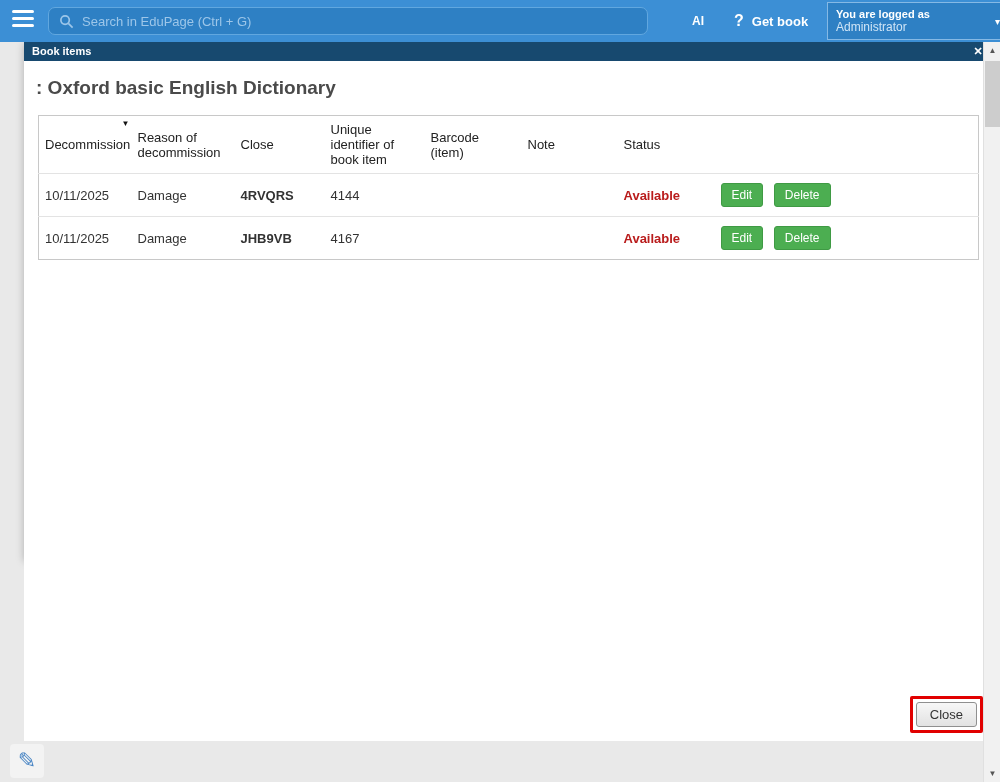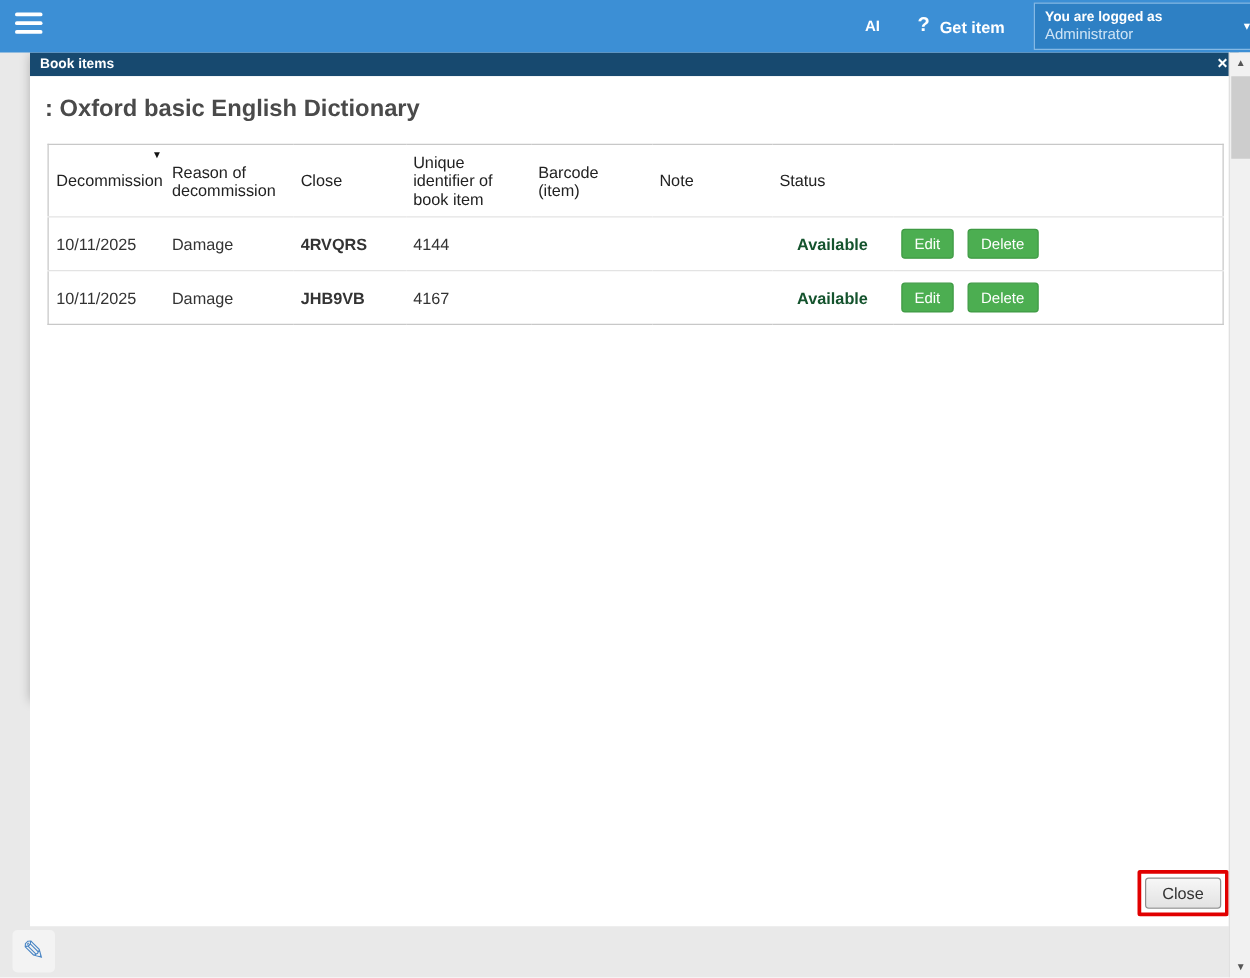--- a/index.html
+++ b/index.html
@@ -45,21 +45,21 @@
   .modal-heading { margin:16px 0 0 12px; font-size:19px; font-weight:bold; color:#4a4a4a; }
 
   
   .book-table { border-collapse:collapse; margin:16px 12px 0 14px; width:941px; border:1px solid #c8c8c8;
                 table-layout:fixed; font-size:13px; color:#333; }
   .book-table th { font-weight:normal; text-align:left; padding:6px; height:55px; vertical-align:middle; color:#222; }
   .book-table th.sortable { position:relative; }
   .sort-arrow { position:absolute; top:3px; right:2px; font-size:8px; color:#111; }
   .book-table td { padding:6px; height:43px; vertical-align:middle; border-top:1px solid #e3e3e3;margin-left:35px; }
   .code-cell { font-weight:bold; }
-  .status-cell { color:#14532d; font-weight:bold;text-align:center; }
+  .status-cell { color:#b91c1c; font-weight:bold; }
   .btn-green { display:inline-block; background:#4cae51; border:1px solid #3f9a44; color:#fff; font-size:12px;
                padding:4px 10px; border-radius:3px; cursor:pointer; margin-right:7px; font-family:inherit; }
 
   
   .close-wrap { position:absolute; right:8px; bottom:8px; border:3px solid #e10000; border-radius:2px; padding:3px; background:#fff; }
   .close-btn { background:linear-gradient(#f7f7f7,#e2e2e2); border:1px solid #8f8f8f; border-radius:3px;
                padding:4px 13px; font-size:13px; color:#333; cursor:pointer; font-family:inherit; }
 
   
   .pen-box { position:absolute; left:10px; bottom:4px; width:34px; height:34px; display:flex; align-items:center; justify-content:center;
@@ -69,26 +69,33 @@
 </head>
 <body>
 
 <div class="topbar">
   <div class="hamburger">
     <span></span>
       <span></span>
       <span></span>
   </div>
 
+  <div class="searchbox">
+    <svg class="search-icon" viewBox="0 0 16 16">
+      <circle cx="6.5" cy="6.5" r="4.5" fill="none" stroke="#9dc6e9" stroke-width="1.8"></circle>
+      <line x1="10" y1="10" x2="14.5" y2="14.5" stroke="#9dc6e9" stroke-width="1.8"></line>
+    </svg>
+    <input type="text" placeholder="Search in EduPage (Ctrl + G)" style="">
+  </div>
 
   <div class="ai-label">AI</div>
 
   <div class="gethelp">
     <span class="qmark">?</span>
-    <span class="lbl">Get item</span>
+    <span class="lbl">Get book</span>
   </div>
 
   <div class="loggedbox">
     <span class="l1">You are logged as</span>
     <span class="l2">Administrator</span>
     <span class="chev">▾</span>
   </div>
 </div>
 
 <div class="scrollbar">

